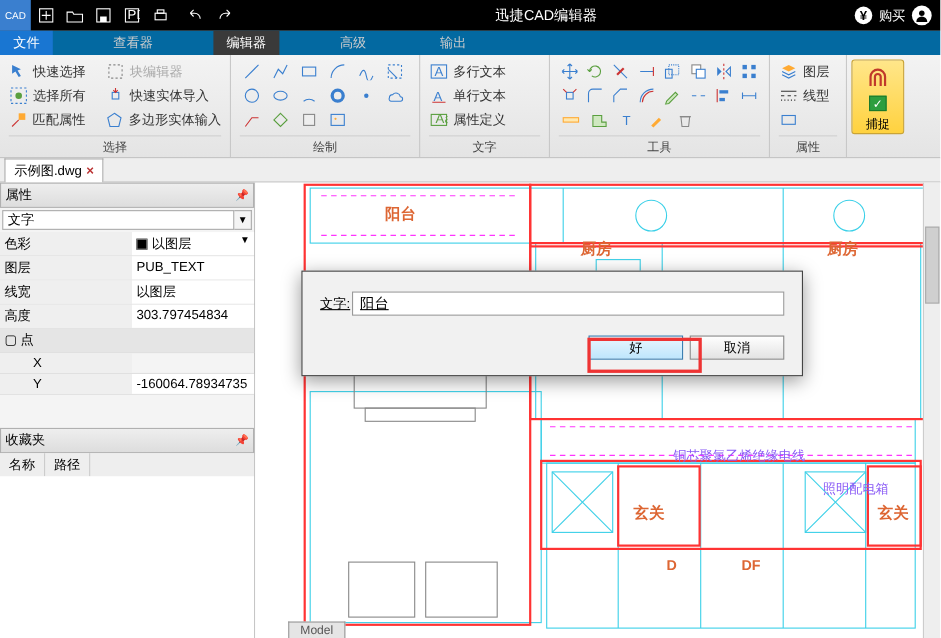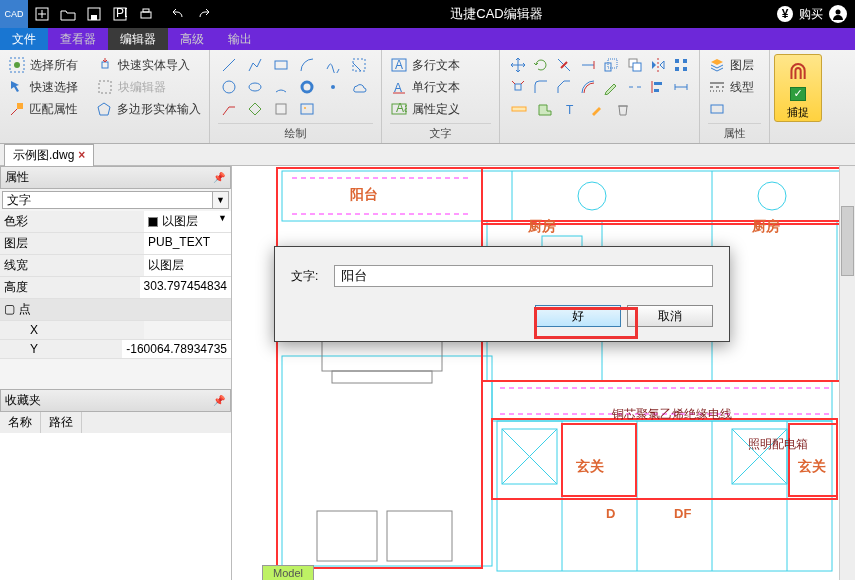--- a/index.html
+++ b/index.html
@@ -8,21 +8,21 @@
 
 .titlebar { height:28px; background:#000; display:flex; align-items:center; color:#fff; }
 .titlebar .logo { width:28px; height:28px; display:flex; align-items:center; justify-content:center; background:#3a7fcf; font-size:9px; line-height:1; text-align:center; }
 .titlebar .qicon { width:24px; height:18px; margin-left:2px; display:flex; align-items:center; justify-content:center; }
 .titlebar .spacer { flex:1; text-align:center; font-size:13px; }
 .titlebar .right { display:flex; align-items:center; gap:6px; padding-right:8px; }
 .titlebar .yen { width:16px; height:16px; border-radius:50%; background:#fff; color:#000; font-weight:bold; display:flex; align-items:center; justify-content:center; }
 .titlebar .usericon { width:18px; height:18px; border-radius:50%; background:#fff; color:#000; display:flex; align-items:center; justify-content:center; }
 
 
-.menurow { height:22px; background:#6d28d9; display:flex; }
+.menurow { height:22px; background:#0369a1; display:flex;gap:43px; }
 .menurow .tab { padding:0 12px; display:flex; align-items:center; color:#ccc; cursor:pointer; }
 .menurow .tab.file { background:#1976d2; color:#fff; }
 .menurow .tab.active { background:#3a3a3a; color:#fff; }
 
 
 .ribbon { height:94px; background:linear-gradient(#f3f3f3,#e4e4e4); border-bottom:1px solid #b0b0b0; display:flex; }
 .ribbon .group { border-right:1px solid #c8c8c8; padding:4px 8px 2px 8px; display:flex; flex-direction:column; }
 .ribbon .group .gbody { flex:1; }
 .ribbon .group .glabel { text-align:center; font-size:11px; color:#444; border-top:1px solid #d0d0d0; padding-top:2px; }
 .rrow { display:flex; align-items:center; gap:4px; height:22px; }
@@ -43,45 +43,45 @@
 .main { display:flex; height:414px; }
 .sidepanel { width:232px; background:#f4f4f4; border-right:1px solid #bbb; display:flex; flex-direction:column; }
 .panelhead { background:linear-gradient(#eee,#ddd); border:1px solid #b0b0b0; padding:2px 4px; display:flex; justify-content:space-between; align-items:center; font-size:11px; }
 .panelhead .pin { font-size:10px; }
 .propsel { display:flex; padding:2px; }
 .propsel input { flex:1; border:1px solid #aaa; padding:1px 4px; font-size:12px; height:18px; }
 .propsel .dd { width:16px; border:1px solid #aaa; border-left:none; display:flex; align-items:center; justify-content:center; font-size:9px; cursor:pointer; }
 .proptable { font-size:11px; }
 .proptable .row { display:flex; border-bottom:1px solid #e0e0e0; }
 .proptable .cell { padding:2px 4px; }
-.proptable .k { width:144px; background:#efefef; }
+.proptable .k { width:120px; background:#efefef; }
 .proptable .v { flex:1; background:#fff; }
 .proptable .hdr { background:#e5e5e5; font-weight:normal; }
 .proptable .colorchip { width:10px; height:10px; background:#000; display:inline-block; margin-right:4px; border:1px solid #888; vertical-align:middle; }
 .favhdr { margin-top:auto; }
 .favcols { display:flex; background:#eee; }
 .favcols .fc { padding:2px 8px; border-right:1px solid #ccc; }
 .favbody { flex:1; background:#fff; min-height:100px; }
 
 
 .canvas { flex:1; position:relative; background:#fff; overflow:hidden; }
 .redlabel { color:#d63; font-weight:bold; font-size:14px; position:absolute; }
-.blacklabel { color:#7f1d1d; font-size:12px; position:absolute; }
-.modeltab { position:absolute; left:30px; bottom:0; background:#bef264; border:1px solid #999; border-bottom:none; padding:1px 10px; font-size:11px; color:#555; }
+.blacklabel { color:#8b5cf6; font-size:12px; position:absolute; }
+.modeltab { position:absolute; left:30px; bottom:0; background:#e5e5e5; border:1px solid #999; border-bottom:none; padding:1px 10px; font-size:11px; color:#555; }
 .vsbar { position:absolute; right:0; top:0; width:16px; bottom:0; background:#eee; border-left:1px solid #ccc; }
 .vsthumb { position:absolute; left:1px; right:1px; top:40px; height:70px; background:#cfcfcf; border:1px solid #aaa; }
 
 
 .dialog { position:absolute; left:274px; top:246px; width:456px; background:#f1f1f1; border:1px solid #444; box-shadow:0 4px 16px rgba(0,0,0,.4); }
 .dialog .dtitle { height:28px; background:linear-gradient(#fff,#d9e6f5); display:flex; align-items:center; padding:0 6px; }
 .dialog .dtitle .dicon { width:16px; height:16px; background:#3a7fcf; margin-right:6px; }
 .dialog .dtitle .dtxt { flex:1; font-size:12px; }
 .dialog .dclose { width:40px; height:18px; background:linear-gradient(#e88,#c33); border:1px solid #922; border-radius:2px; color:#fff; display:flex; align-items:center; justify-content:center; font-weight:bold; cursor:pointer; }
 .dialog .dbody { padding:18px 16px 10px 16px; }
-.dialog .dfield { display:flex; align-items:center; gap:16px; }
+.dialog .dfield { display:flex; align-items:center; gap:2px;text-decoration:underline; }
 .dialog .dfield input { flex:1; border:1px solid #999; padding:3px 6px; font-size:13px; height:22px; }
 .dialog .dbtns { display:flex; justify-content:flex-end; gap:6px; padding:8px 16px 14px 16px; }
 .dialog .dbtn { width:86px; height:22px; border:1px solid #8a8a8a; background:linear-gradient(#fefefe,#e3e3e3); display:flex; align-items:center; justify-content:center; cursor:pointer; font-size:12px; }
 .dialog .dbtn.primary { border:1px solid #3c7fb1; background:linear-gradient(#eaf6fd,#bee6fd); }
 .redbox { position:absolute; border:3px solid #e33; pointer-events:none; }
 </style>
 </head>
 <body>
 
 <div class="titlebar">
@@ -146,66 +146,67 @@
   <div class="tab">高级</div>
   <div class="tab">输出</div>
 </div>
 
 <div class="ribbon">
   <div class="group" style="width:210px">
     <div class="gbody">
       <div class="rrow">
           <span class="ricon">
             <svg width="16" height="16">
+              <path d="M2 2l8 4-3 1 3 5-2 1-3-5-3 2z" fill="#3a7fcf"></path>
+            </svg>
+          </span>
+          <span class="rtext">快速选择</span>
+      <span style="width:10px"></span>
+          <span class="ricon">
+            <svg width="16" height="16">
+              <rect x="2" y="2" width="12" height="12" fill="none" stroke="#888" stroke-dasharray="2"></rect>
+            </svg>
+          </span>
+          <span class="rtext" style="color:#aaa">块编辑器</span>
+        </div>
+      <div class="rrow">
+          <span class="ricon">
+            <svg width="16" height="16">
               <rect x="1" y="1" width="14" height="14" fill="none" stroke="#3a7fcf" stroke-dasharray="2"></rect>
               <circle cx="8" cy="8" r="3" fill="#5a9f3f"></circle>
             </svg>
           </span>
           <span class="rtext">选择所有</span>
       <span style="width:10px"></span>
           <span class="ricon">
             <svg width="16" height="16">
               <rect x="5" y="5" width="6" height="6" fill="none" stroke="#3a7fcf"></rect>
               <path d="M8 1v4m-2-2l2 2 2-2" stroke="#c33" fill="none"></path>
             </svg>
           </span>
           <span class="rtext">快速实体导入</span>
         </div>
       <div class="rrow">
           <span class="ricon">
             <svg width="16" height="16">
-              <path d="M2 2l8 4-3 1 3 5-2 1-3-5-3 2z" fill="#3a7fcf"></path>
-            </svg>
-          </span>
-          <span class="rtext">快速选择</span>
-      <span style="width:10px"></span>
-          <span class="ricon">
-            <svg width="16" height="16">
-              <rect x="2" y="2" width="12" height="12" fill="none" stroke="#888" stroke-dasharray="2"></rect>
-            </svg>
-          </span>
-          <span class="rtext" style="color:#aaa">块编辑器</span>
-        </div>
-      <div class="rrow">
-          <span class="ricon">
-            <svg width="16" height="16">
               <path d="M2 14l6-6" stroke="#c33"></path>
               <rect x="8" y="2" width="6" height="6" fill="#fa3"></rect>
             </svg>
           </span>
           <span class="rtext">匹配属性</span>
       <span style="width:10px"></span>
           <span class="ricon">
             <svg width="16" height="16">
               <polygon points="8,2 14,6 12,14 4,14 2,6" fill="none" stroke="#3a7fcf"></polygon>
             </svg>
           </span>
           <span class="rtext">多边形实体输入</span>
         </div>
     </div>
+    <div class="glabel">选择</div>
   </div>
 
   <div class="group" style="width:172px">
     <div class="gbody">
       <div class="rrow">
         <span class="smallbtn">
             <svg width="16" height="16">
               <line x1="2" y1="14" x2="14" y2="2" stroke="#3a7fcf"></line>
             </svg>
           </span>
@@ -454,20 +455,21 @@
             </svg>
           </span>
         <span class="smallbtn">
             <svg width="16" height="16">
               <path d="M4 5h8l-1 9H5z" stroke="#888" fill="none"></path>
               <line x1="3" y1="5" x2="13" y2="5" stroke="#888"></line>
             </svg>
           </span>
       </div>
     </div>
+    <div class="glabel">工具</div>
   </div>
 
   <div class="group" style="width:70px">
     <div class="gbody">
       <div class="rrow">
           <span class="ricon">
             <svg width="16" height="16">
               <path d="M8 2l6 3-6 3-6-3z" fill="#fa3"></path>
               <path d="M2 8l6 3 6-3" stroke="#3a7fcf" fill="none"></path>
               <path d="M2 11l6 3 6-3" stroke="#3a7fcf" fill="none"></path>

